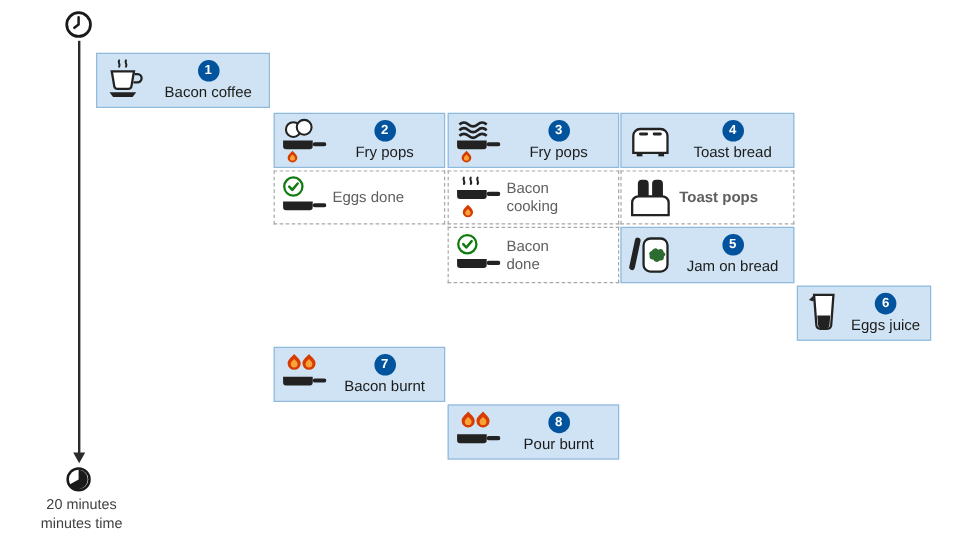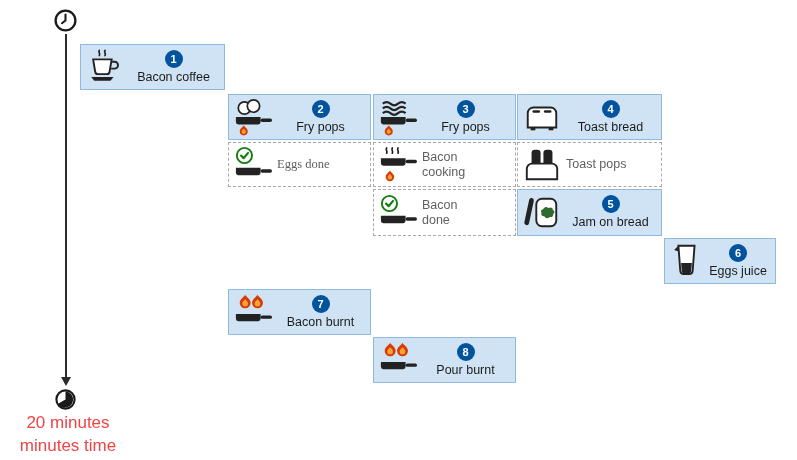--- a/index.html
+++ b/index.html
@@ -9,40 +9,40 @@
   }
   
   .clock{position:absolute;display:block;}
   .clock svg{display:block;width:100%;height:100%;}
   .clock-top{left:53px;top:8px;width:25px;height:25px;}
   .clock-bottom{left:54px;top:388px;width:23px;height:23px;}
   .tl-line{position:absolute;left:65px;top:34px;width:2px;height:344px;background:#2b2b2b;}
   .tl-arrow{position:absolute;left:61px;top:377px;width:0;height:0;
     border-left:5px solid transparent;border-right:5px solid transparent;border-top:9px solid #2b2b2b;}
   .tl-label{position:absolute;left:16px;top:412px;width:104px;text-align:center;
-    font-size:17px;line-height:1.35;color:#ef4444;}
+    font-size:12px;line-height:1.35;color:#404040;}
   
   .box{position:absolute;display:flex;align-items:center;box-sizing:border-box;}
   .blue{background:#cfe3f4;border:1px solid #8fbadc;}
   .dashed{background:#fff;border:1px dashed #a8a8a8;}
   .icon{flex:0 0 48px;height:44px;display:flex;align-items:center;justify-content:center;}
   .icon svg{width:38px;height:38px;display:block;}
   .txt{flex:1;display:flex;flex-direction:column;align-items:center;gap:2px;padding-right:6px;}
   .badge{width:18px;height:18px;border-radius:50%;background:#00539c;color:#fff;
     font-size:11px;font-weight:bold;display:flex;align-items:center;justify-content:center;}
   .lbl{font-size:12.5px;color:#1b1b1b;line-height:1.15;text-align:center;white-space:pre-line;}
   .dashed .lbl{color:#5f5f5f;text-align:left;flex:1;}
   
   .p1{left:80px; top:44px; width:145px;height:46px;}
   .p2{left:228px;top:94px; width:143px;height:46px;}
   .p3{left:373px;top:94px; width:143px;height:46px;}
   .p4{left:517px;top:94px; width:145px;height:46px;}
-  .e1{left:228px;top:142px;width:143px;height:45px;font-family:Liberation Serif, serif;}
+  .e1{left:228px;top:142px;width:143px;height:45px;}
   .e2{left:373px;top:142px;width:143px;height:45px;}
-  .e3{left:517px;top:142px;width:145px;height:45px;}
+  .e3{left:517px;top:142px;width:145px;height:45px;font-weight:bold;}
   .e4{left:373px;top:189px;width:143px;height:47px;}
   .p5{left:517px;top:189px;width:145px;height:47px;}
   .p6{left:664px;top:238px;width:112px;height:46px;}
   .p7{left:228px;top:289px;width:143px;height:46px;}
   .p8{left:373px;top:337px;width:143px;height:46px;}
   .p6 .icon{flex:0 0 42px;}
 </style>
 </head>
 <body>
 

